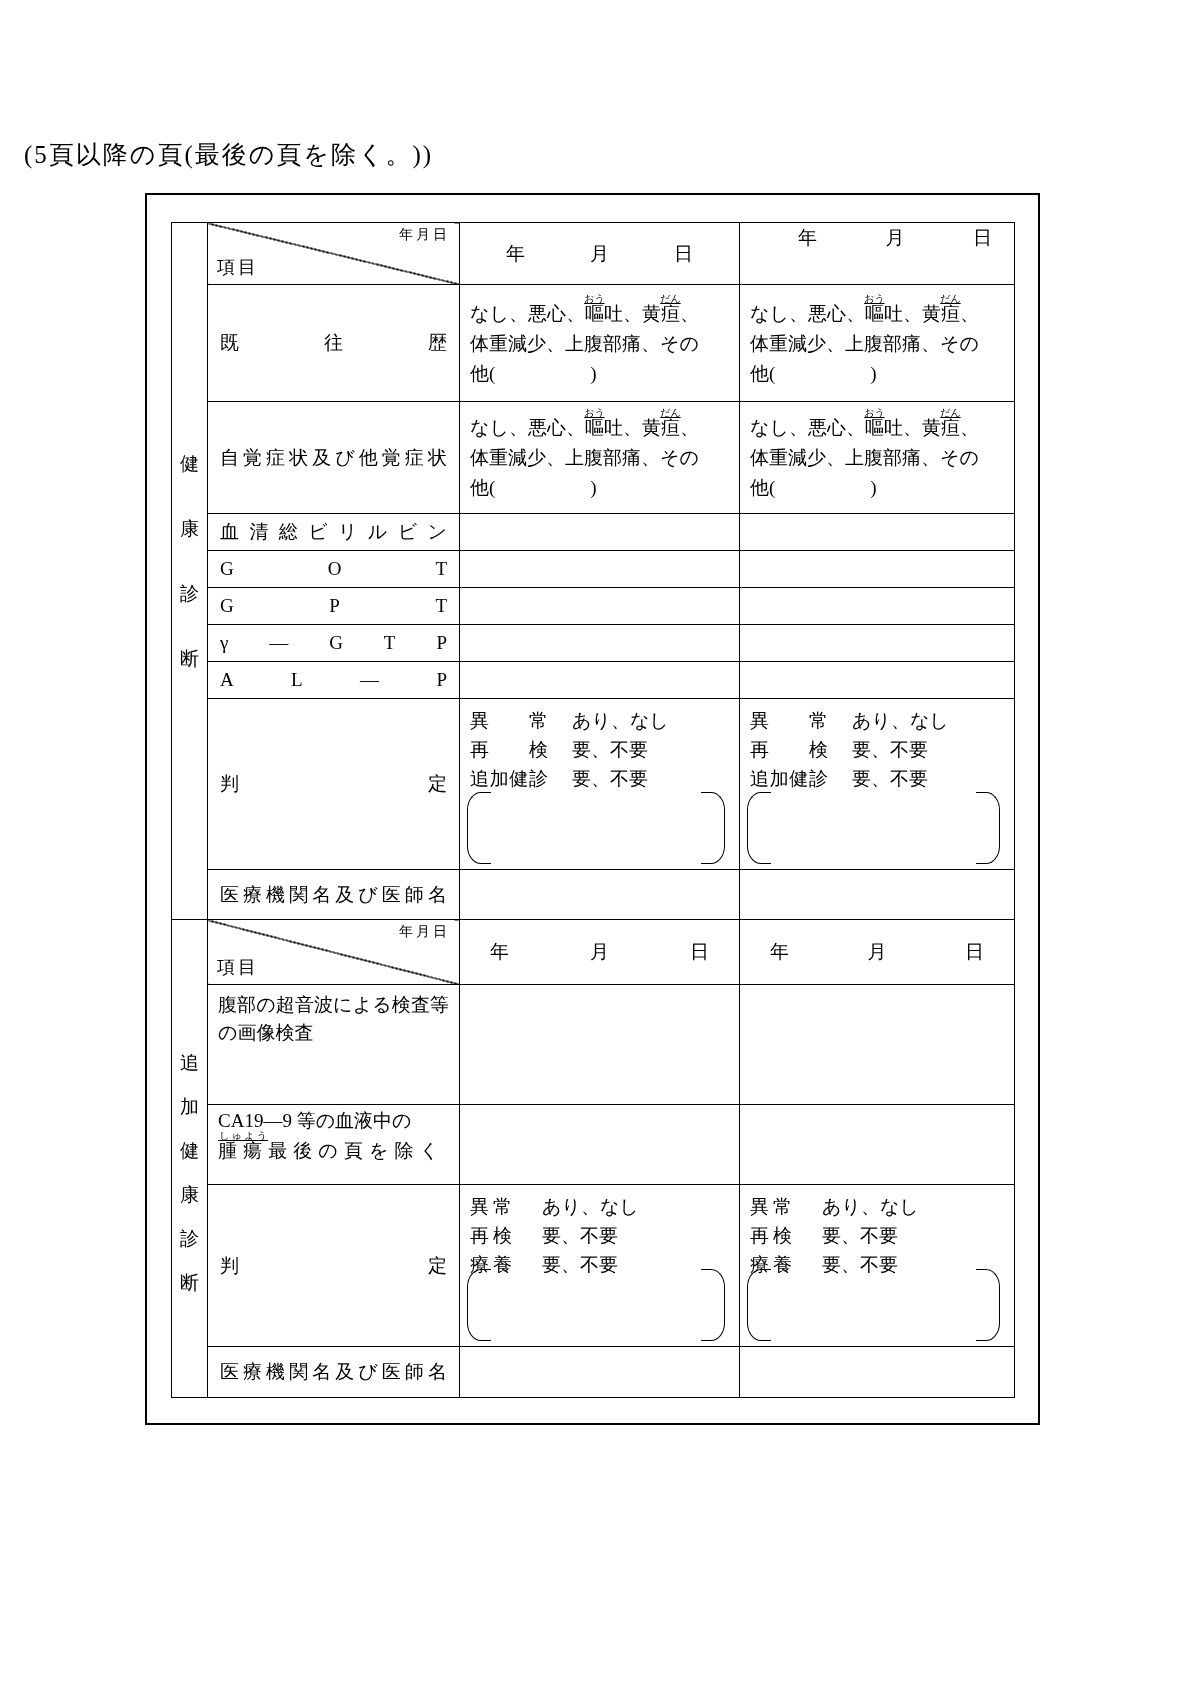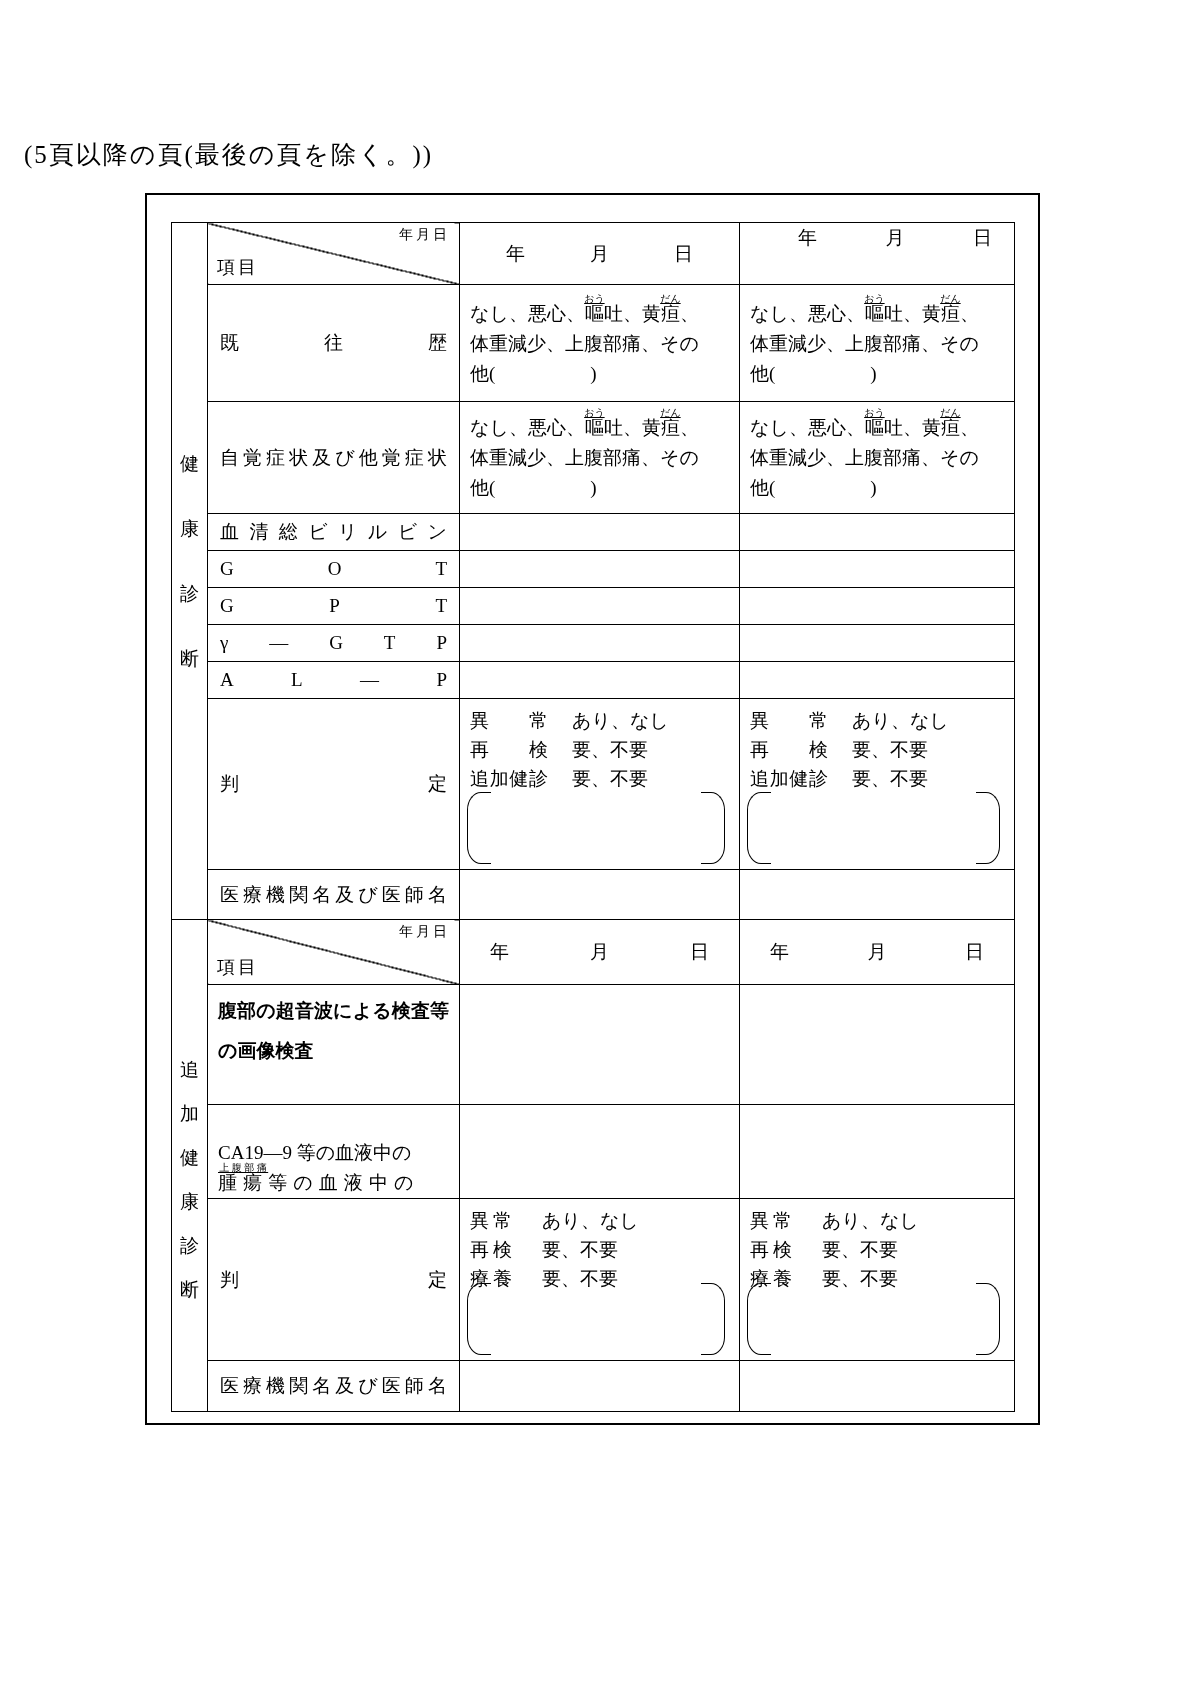--- a/index.html
+++ b/index.html
@@ -56,23 +56,23 @@
   .dh-s2 { padding:0 30px; }
 
   
   .spread { display:flex; justify-content:space-between; align-items:center; padding:0 12px; }
 
   
   .sym { padding:2px 10px 4px 10px; line-height:30px; }
   ruby rt { font-size:10px; letter-spacing:0;text-decoration:underline; }
 
   
-  .item-multiline { padding:6px 10px; line-height:40px; white-space:pre-line; text-align:justify; text-justify:inter-character;font-weight:bold; }
+  .item-multiline { padding:6px 10px; line-height:28px; white-space:pre-line; text-align:justify; text-justify:inter-character; }
   td.vtop { vertical-align:top; }
-  .ca-cell { padding:2px 10px; line-height:27px;margin-top:32px; }
+  .ca-cell { padding:2px 10px; line-height:27px; }
   .ca-line2 { letter-spacing:0.32em; }
 
   
   td.judge { position:relative; vertical-align:top; }
   .judge-lines { padding:7px 10px 0 10px; }
   .judge-line { line-height:29px; white-space:nowrap; }
   .jl { display:inline-flex; justify-content:space-between; }
   .jl4 { width:78px; margin-right:24px; }
   .jl2 { width:42px; margin-right:30px; }
   .bracket { position:absolute; left:7px; right:14px; bottom:5px; height:72px; }
@@ -357,21 +357,21 @@
         <div class="item-multiline">腹部の超音波による検査等の画像検査</div>
       </td>
       <td></td>
       <td></td>
     </tr>
 
     <tr style="height:80px">
       <td class="vtop">
         <div class="ca-cell">
           <span>CA19―9 等の血液中の</span><br>
-          <span class="ca-line2"><ruby><span>腫瘍</span><rt>上腹部痛</rt></ruby><span>等の血液中の</span></span>
+          <span class="ca-line2"><ruby><span>腫瘍</span><rt>しゅよう</rt></ruby><span>最後の頁を除く</span></span>
         </div>
       </td>
       <td></td>
       <td></td>
     </tr>
 
     <tr style="height:162px">
       <td>
         <div class="spread">
               <span>判</span>

